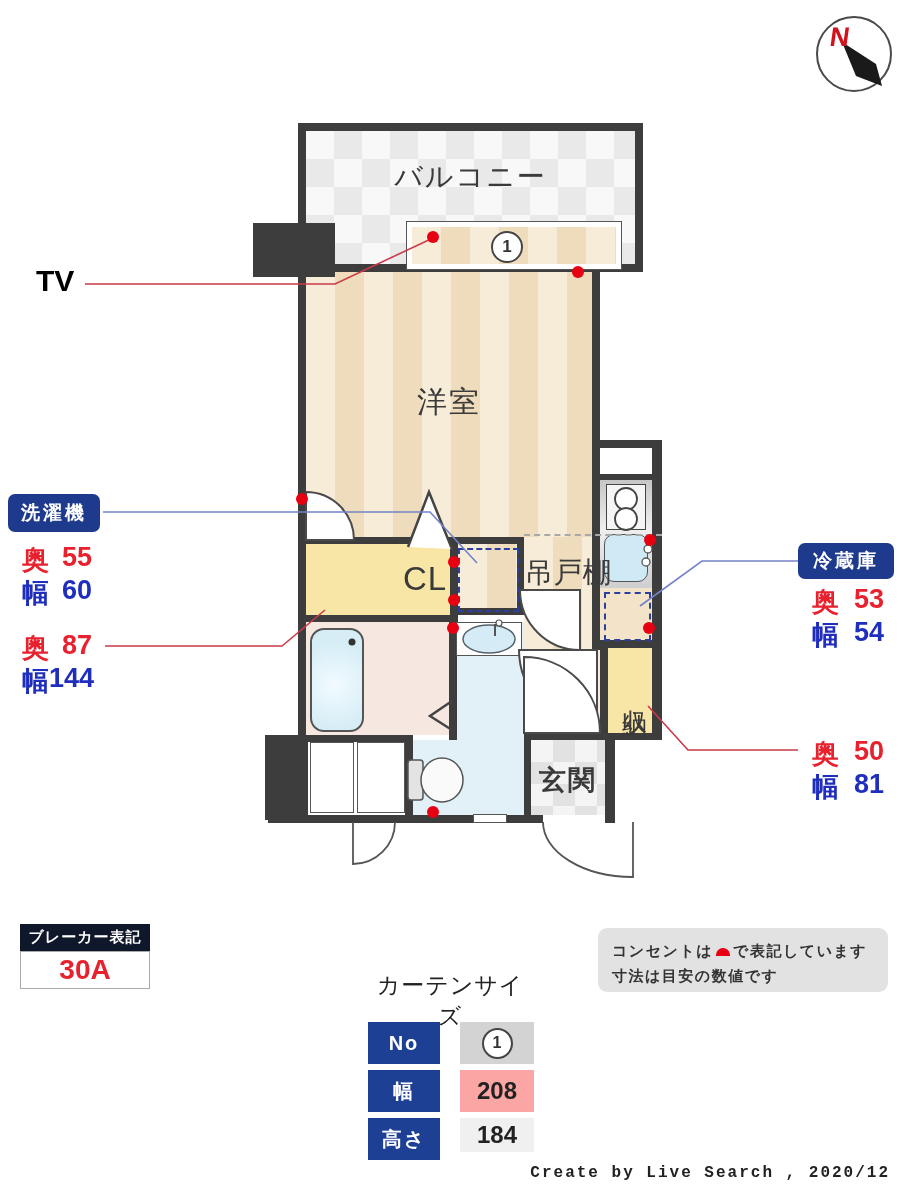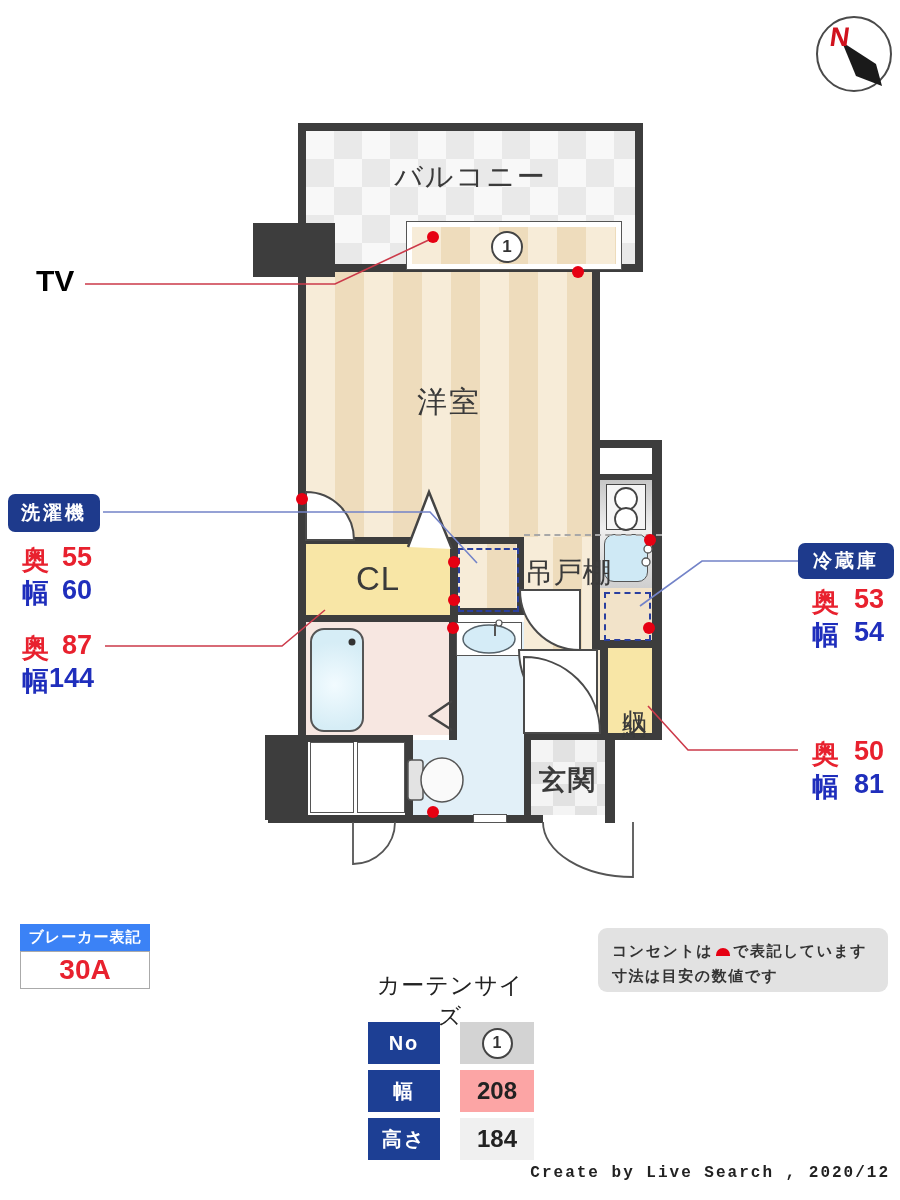--- a/index.html
+++ b/index.html
@@ -144,21 +144,21 @@
     <circle cx="454" cy="562" r="6" fill="#e60012"></circle>
     <circle cx="454" cy="600" r="6" fill="#e60012"></circle>
     <circle cx="650" cy="540" r="6" fill="#e60012"></circle>
     <circle cx="649" cy="628" r="6" fill="#e60012"></circle>
     <circle cx="453" cy="628" r="6" fill="#e60012"></circle>
     <circle cx="433" cy="812" r="6" fill="#e60012"></circle>
   </svg>
 
   <div class="lbl room-text" style="left:306px;top:158px;width:329px;font-size:28px;text-align:center;">バルコニー</div>
   <div class="lbl room-text" style="left:306px;top:382px;width:286px;font-size:30px;">洋室</div>
-  <div class="lbl room-text" style="left:306px;top:560px;width:144px;font-size:33px;letter-spacing:1px;">CL</div>
+  <div class="lbl room-text" style="left:306px;top:560px;width:144px;font-size:33px;letter-spacing:1px;padding-left:47px;">CL</div>
   <div class="lbl room-text" style="left:510px;top:553px;width:116px;font-size:29px;letter-spacing:0;">吊戸棚</div>
   <div class="lbl room-text" style="left:608px;top:656px;width:44px;font-size:25px;writing-mode:vertical-rl;letter-spacing:5px;height:75px;display:flex;justify-content:center;">収納</div>
   <div class="lbl room-text" style="left:529px;top:762px;width:78px;font-size:27px;font-weight:bold;">玄関</div>
 
   <div class="lbl" style="left:36px;top:264px;color:#000000;font-size:30px;font-weight:600;">TV</div>
 
   <div class="tagbox" style="left:8px;top:494px;width:92px;height:38px;">洗濯機</div>
   <div class="dim dim-red" style="left:22px;top:542px;width:70px;">
     <span>奥</span>
       <span>55</span>
@@ -189,33 +189,33 @@
 
   <div class="dim dim-red" style="left:812px;top:736px;width:72px;">
     <span>奥</span>
       <span>50</span>
   </div>
   <div class="dim dim-blue" style="left:812px;top:769px;width:72px;">
     <span>幅</span>
       <span>81</span>
   </div>
 
-  <div class="lbl" style="left:20px;top:924px;width:130px;height:27px;background:#3b82f6;color:#fff;display:flex;align-items:center;justify-content:center;font-size:15px;font-weight:700;letter-spacing:1px;">ブレーカー表記</div>
+  <div class="lbl" style="left:20px;top:924px;width:130px;height:27px;background:#0f172a;color:#fff;display:flex;align-items:center;justify-content:center;font-size:15px;font-weight:700;letter-spacing:1px;">ブレーカー表記</div>
   <div class="lbl" style="left:20px;top:951px;width:130px;height:38px;background:#fff;border:1px solid #aaa;box-sizing:border-box;display:flex;align-items:center;justify-content:center;color:#e8212e;font-size:28px;font-weight:600;">30A</div>
 
   <div class="lbl room-text" style="left:365px;top:970px;width:170px;font-size:23px;letter-spacing:1px;color:#222;">カーテンサイズ</div>
 
   <div class="tbl-label" style="left:368px;top:1022px;width:72px;height:42px;">No</div>
   <div class="tbl-val" style="left:460px;top:1022px;width:74px;height:42px;background:#d3d3d3;">
     <span class="circ" style="width:27px;height:27px;font-size:16px;">1</span>
   </div>
   <div class="tbl-label" style="left:368px;top:1070px;width:72px;height:42px;">幅</div>
   <div class="tbl-val" style="left:460px;top:1070px;width:74px;height:42px;background:#fca5a5;">208</div>
   <div class="tbl-label" style="left:368px;top:1118px;width:72px;height:42px;">高さ</div>
-  <div class="tbl-val" style="left:460px;top:1118px;width:74px;height:42px;background:#f0f0f0;">184</div>
+  <div class="tbl-val" style="left:460px;top:1118px;width:74px;height:34px;background:#f0f0f0;">184</div>
 
   <div class="lbl" style="left:598px;top:928px;width:290px;height:64px;background:#e2e2e2;border-radius:9px;box-sizing:border-box;padding:10px 0 0 14px;font-size:15px;font-weight:700;letter-spacing:1.5px;color:#333;line-height:25px;">
     <div><span>コンセントは</span><span class="note-dome"></span><span>で表記しています</span></div>
     <div>寸法は目安の数値です</div>
   </div>
 
   <div class="lbl" style="left:520px;top:1164px;width:370px;text-align:right;font-family:'Liberation Mono','DejaVu Sans Mono',monospace;font-size:16px;font-weight:700;letter-spacing:2px;color:#222;">Create by Live Search , 2020/12</div>
 
 </div>
 

